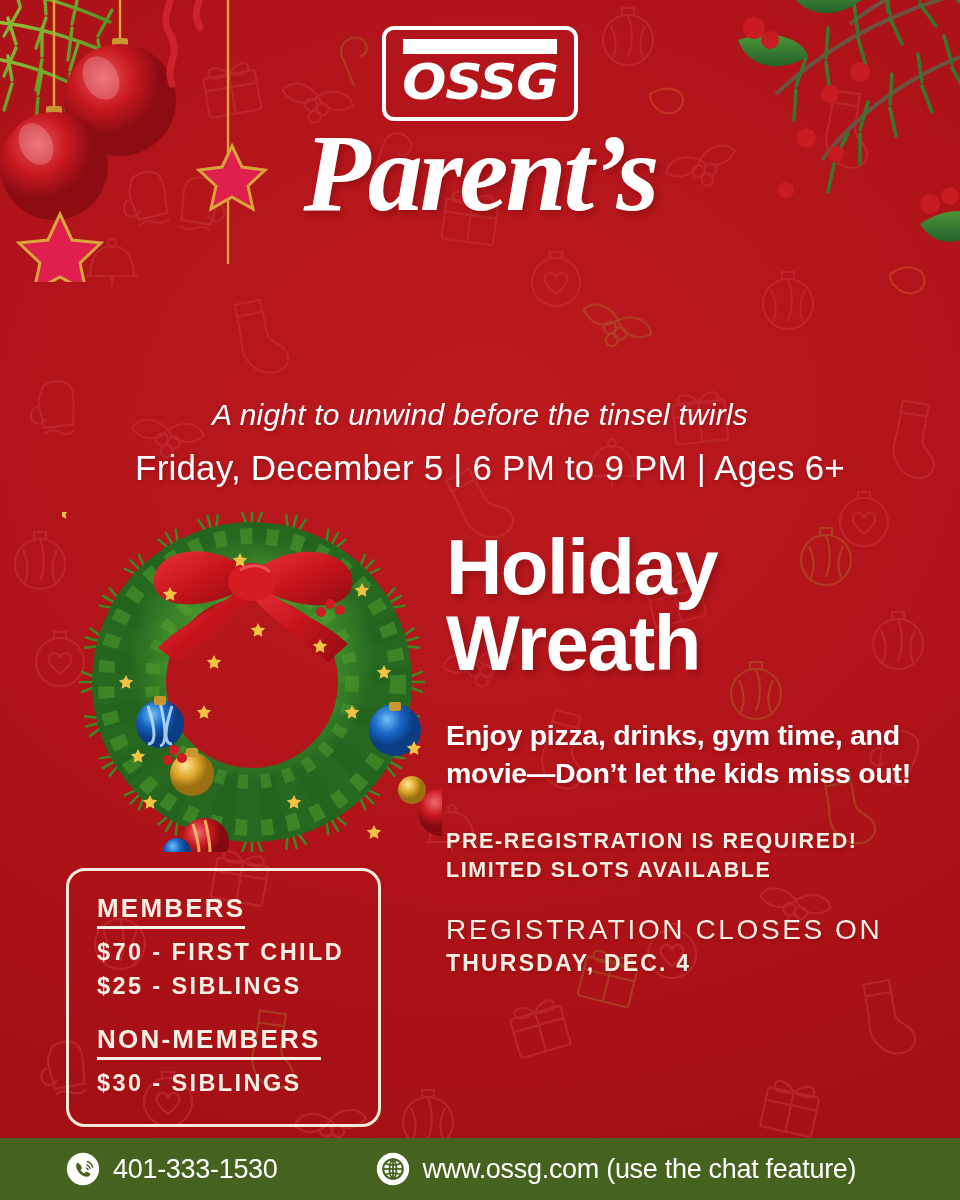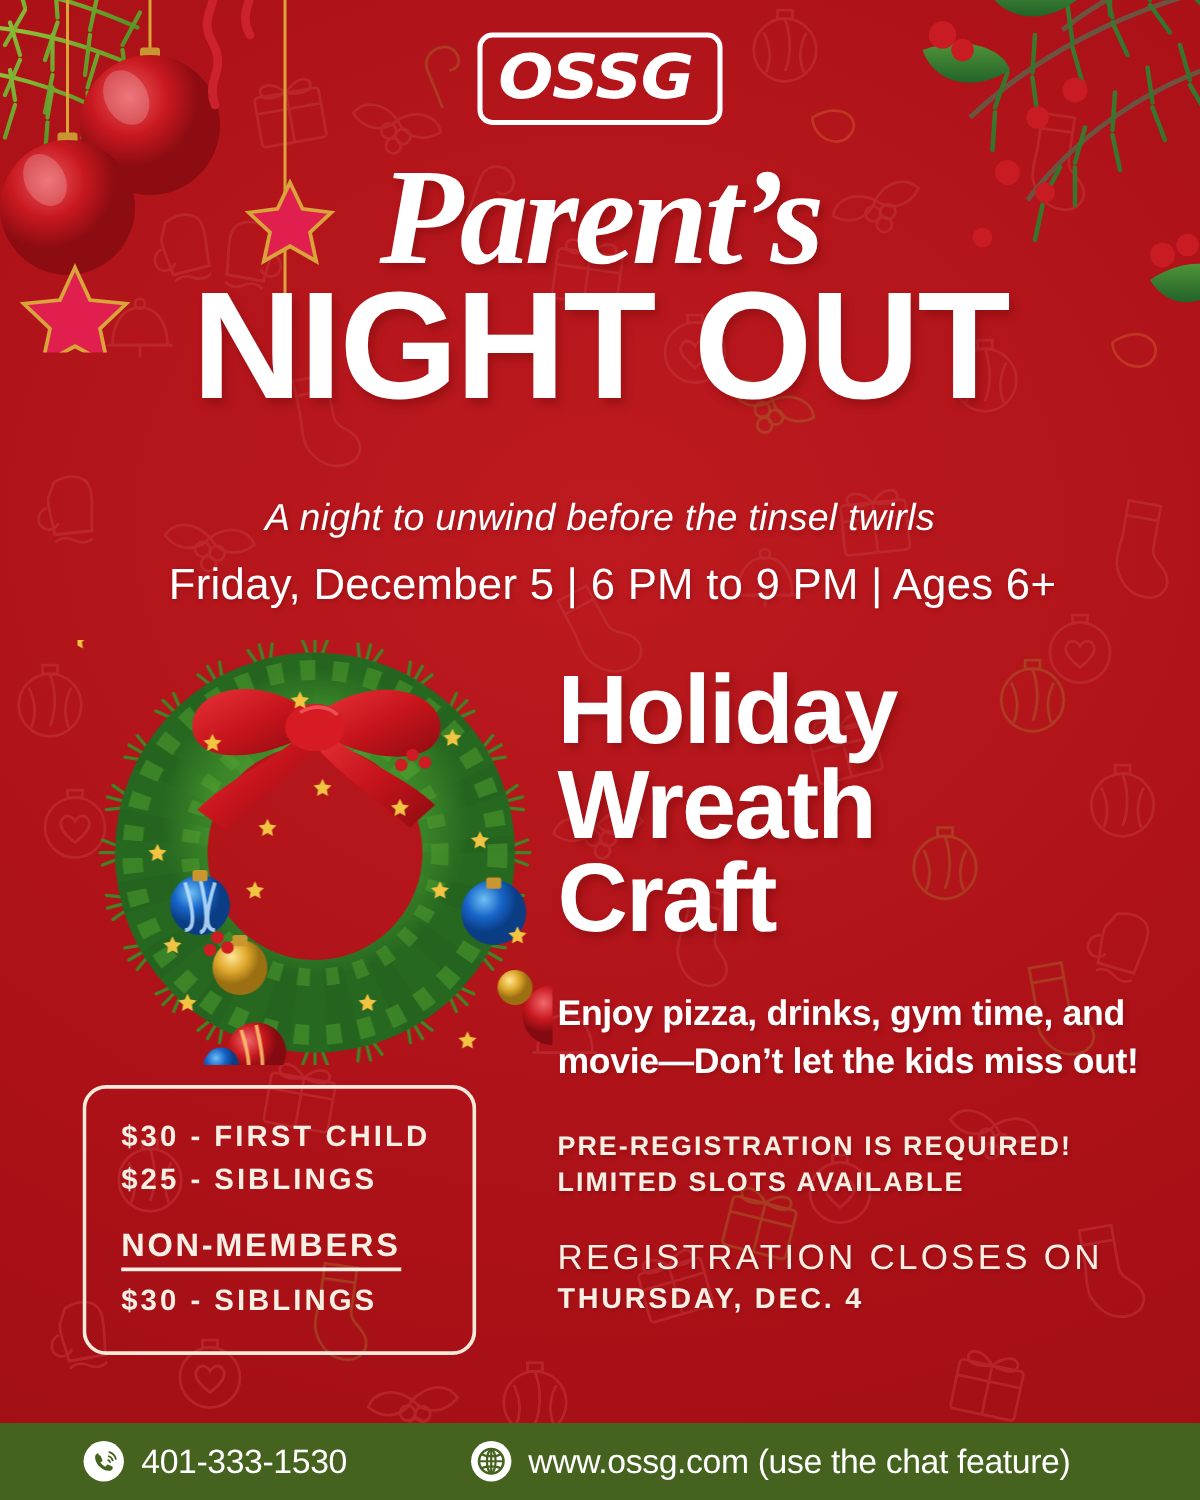--- a/index.html
+++ b/index.html
@@ -26,21 +26,21 @@
   .corner-tr { top:-26px; right:-30px; width:400px; height:330px; }
 
   
   .logo-wrap {
     position:absolute; top:26px; left:50%; transform:translateX(-50%);
     z-index:6;
   }
   .logo-box {
     border:4px solid #fff; border-radius:12px;
     padding:9px 17px 11px 17px;
-    display:flex; flex-direction:row; align-items:stretch;
+    display:flex; flex-direction:column; align-items:stretch;
     min-width:196px;
   }
   .logo-bar { height:15px; background:#fff; margin-bottom:6px; }
   .logo-text {
     font-family:"DejaVu Sans", sans-serif;
     font-weight:700; font-style:italic;
     font-size:49px; line-height:.94; color:#fff;
     letter-spacing:-1px; text-align:center;
     transform:scaleX(1.06);
   }
@@ -354,21 +354,20 @@
 
   <div class="logo-wrap">
     <div class="logo-box">
       <div class="logo-bar"></div>
       <div class="logo-text">OSSG</div>
     </div>
   </div>
 
   <div class="headline">
     <div class="h-script">Parent’s</div>
-    <div class="h-big">NIGHT OUT</div>
   </div>
 
   <div class="tagline">A night to unwind before the tinsel twirls</div>
   <div class="dateline">Friday, December 5 | 6 PM to 9 PM | Ages 6+</div>
 
   <div class="wreath">
     <svg viewBox="0 0 380 340" aria-hidden="true">
       <defs>
         <radialGradient id="wr-g" cx="50%" cy="40%">
           <stop offset="0%" stop-color="#6fb23b"></stop>
@@ -522,33 +521,33 @@
         <use href="#st" transform="translate(290,200)"></use>
           <use href="#st" transform="translate(232,290)"></use>
       </g>
     </svg>
   </div>
 
   <div class="rightcol">
     <div class="craft-title">
       <div>Holiday</div>
       <div>Wreath</div>
-      <div>Craft</div>
     </div>
     <div class="craft-desc">Enjoy pizza, drinks, gym time, and movie—Don’t let the kids miss out!</div>
     <div class="prereg">
       <div>PRE-REGISTRATION IS REQUIRED!</div>
       <div>LIMITED SLOTS AVAILABLE</div>
     </div>
     <div class="closes-label">REGISTRATION CLOSES ON</div>
     <div class="closes-date">THURSDAY, DEC. 4</div>
   </div>
 
   <div class="pricing">
-    <div class="price-line">$30 - FIRST CHILD</div>
+    <div class="price-head">MEMBERS</div>
+    <div class="price-line">$70 - FIRST CHILD</div>
     <div class="price-line">$25 - SIBLINGS</div>
     <div class="price-gap"></div>
     <div class="price-head">NON-MEMBERS</div>
     <div class="price-line">$30 -  SIBLINGS</div>
   </div>
 
   <div class="footer">
     <div class="f-item f-phone">
       <svg class="f-icon" viewBox="0 0 40 40" aria-hidden="true">
         <circle cx="20" cy="20" r="19" fill="#ffffff"></circle>

